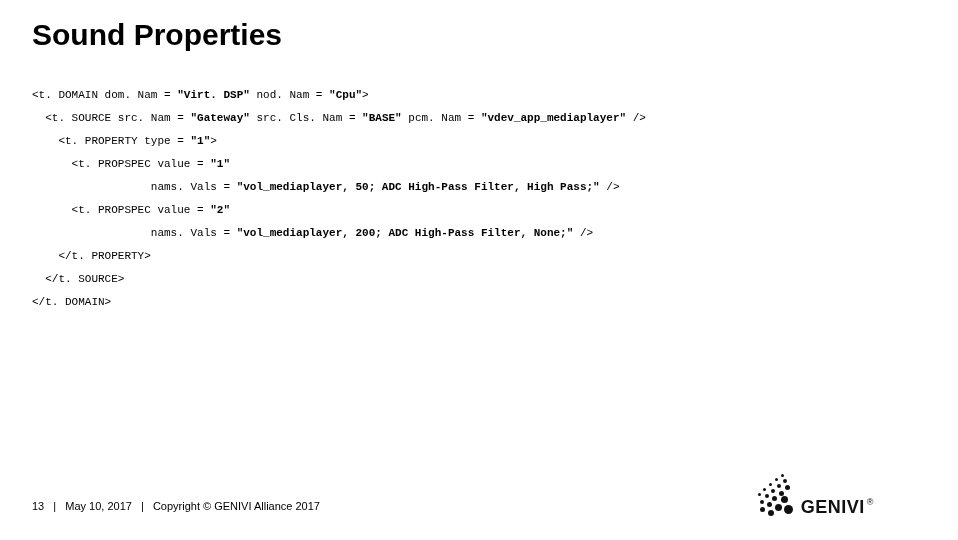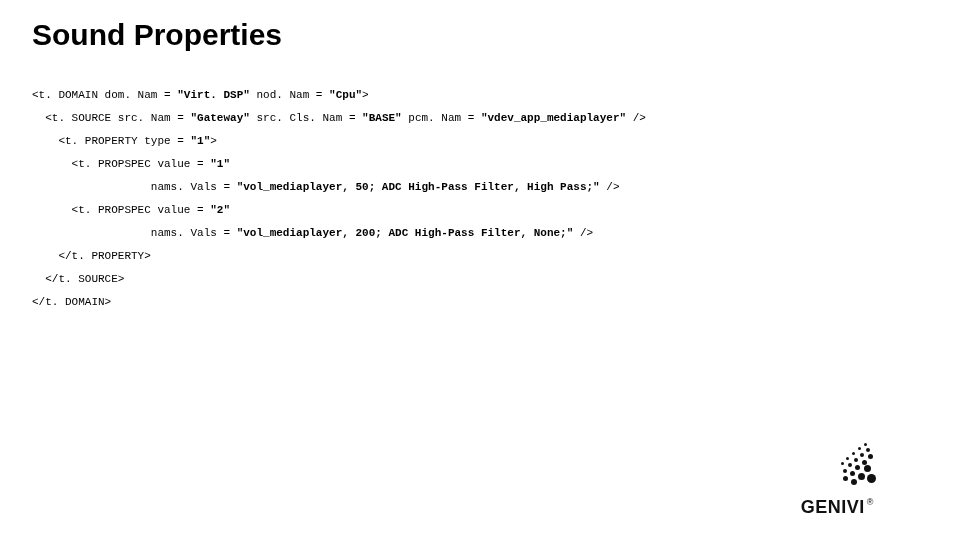--- a/index.html
+++ b/index.html
@@ -46,21 +46,20 @@
     color: #000;
   }
   .footer .sep { margin: 0 6px; }
   .logo {
     position: absolute;
     right: 34px;
     bottom: 22px;
     display: flex;
     align-items: flex-end;
     gap: 10px;
-    flex-direction: column;
   }
   .logo .word {
     font-size: 18px;
     font-weight: 700;
     letter-spacing: 0.5px;
     color: #111;
   }
   .logo .reg {
     font-size: 9px;
     vertical-align: top;
@@ -89,20 +88,27 @@
 <span>  &lt;t. SOURCE src. Nam = </span><span class="bold">"Gateway"</span><span> src. Cls. Nam = </span><span class="bold">"BASE"</span><span> pcm. Nam = </span><span class="bold">"vdev_app_mediaplayer"</span><span> /&gt;</span>
 <span>    &lt;t. PROPERTY type = </span><span class="bold">"1"</span><span>&gt;</span>
 <span>      &lt;t. PROPSPEC value = </span><span class="bold">"1"</span>
 <span>                  nams. Vals = </span><span class="bold">"vol_mediaplayer, 50; ADC High-Pass Filter, High Pass;"</span><span> /&gt;</span>
 <span>      &lt;t. PROPSPEC value = </span><span class="bold">"2"</span>
 <span>                  nams. Vals = </span><span class="bold">"vol_mediaplayer, 200; ADC High-Pass Filter, None;"</span><span> /&gt;</span>
 <span>    &lt;/t. PROPERTY&gt;</span>
 <span>  &lt;/t. SOURCE&gt;</span>
 <span>&lt;/t. DOMAIN&gt;</span></div>
 
+  <div class="footer">
+    <span>13</span>
+    <span class="sep">|</span>
+    <span>May 10, 2017</span>
+    <span class="sep">|</span>
+    <span>Copyright © GENIVI Alliance 2017</span>
+  </div>
 
   <div class="logo">
     <div class="dots">
       <span style="width:3px;height:3px;left:24px;top:0;"></span>
       <span style="width:3px;height:3px;left:18px;top:4px;"></span>
       <span style="width:4px;height:4px;left:26px;top:5px;"></span>
       <span style="width:3px;height:3px;left:12px;top:9px;"></span>
       <span style="width:4px;height:4px;left:20px;top:10px;"></span>
       <span style="width:5px;height:5px;left:28px;top:11px;"></span>
       <span style="width:3px;height:3px;left:6px;top:14px;"></span>

